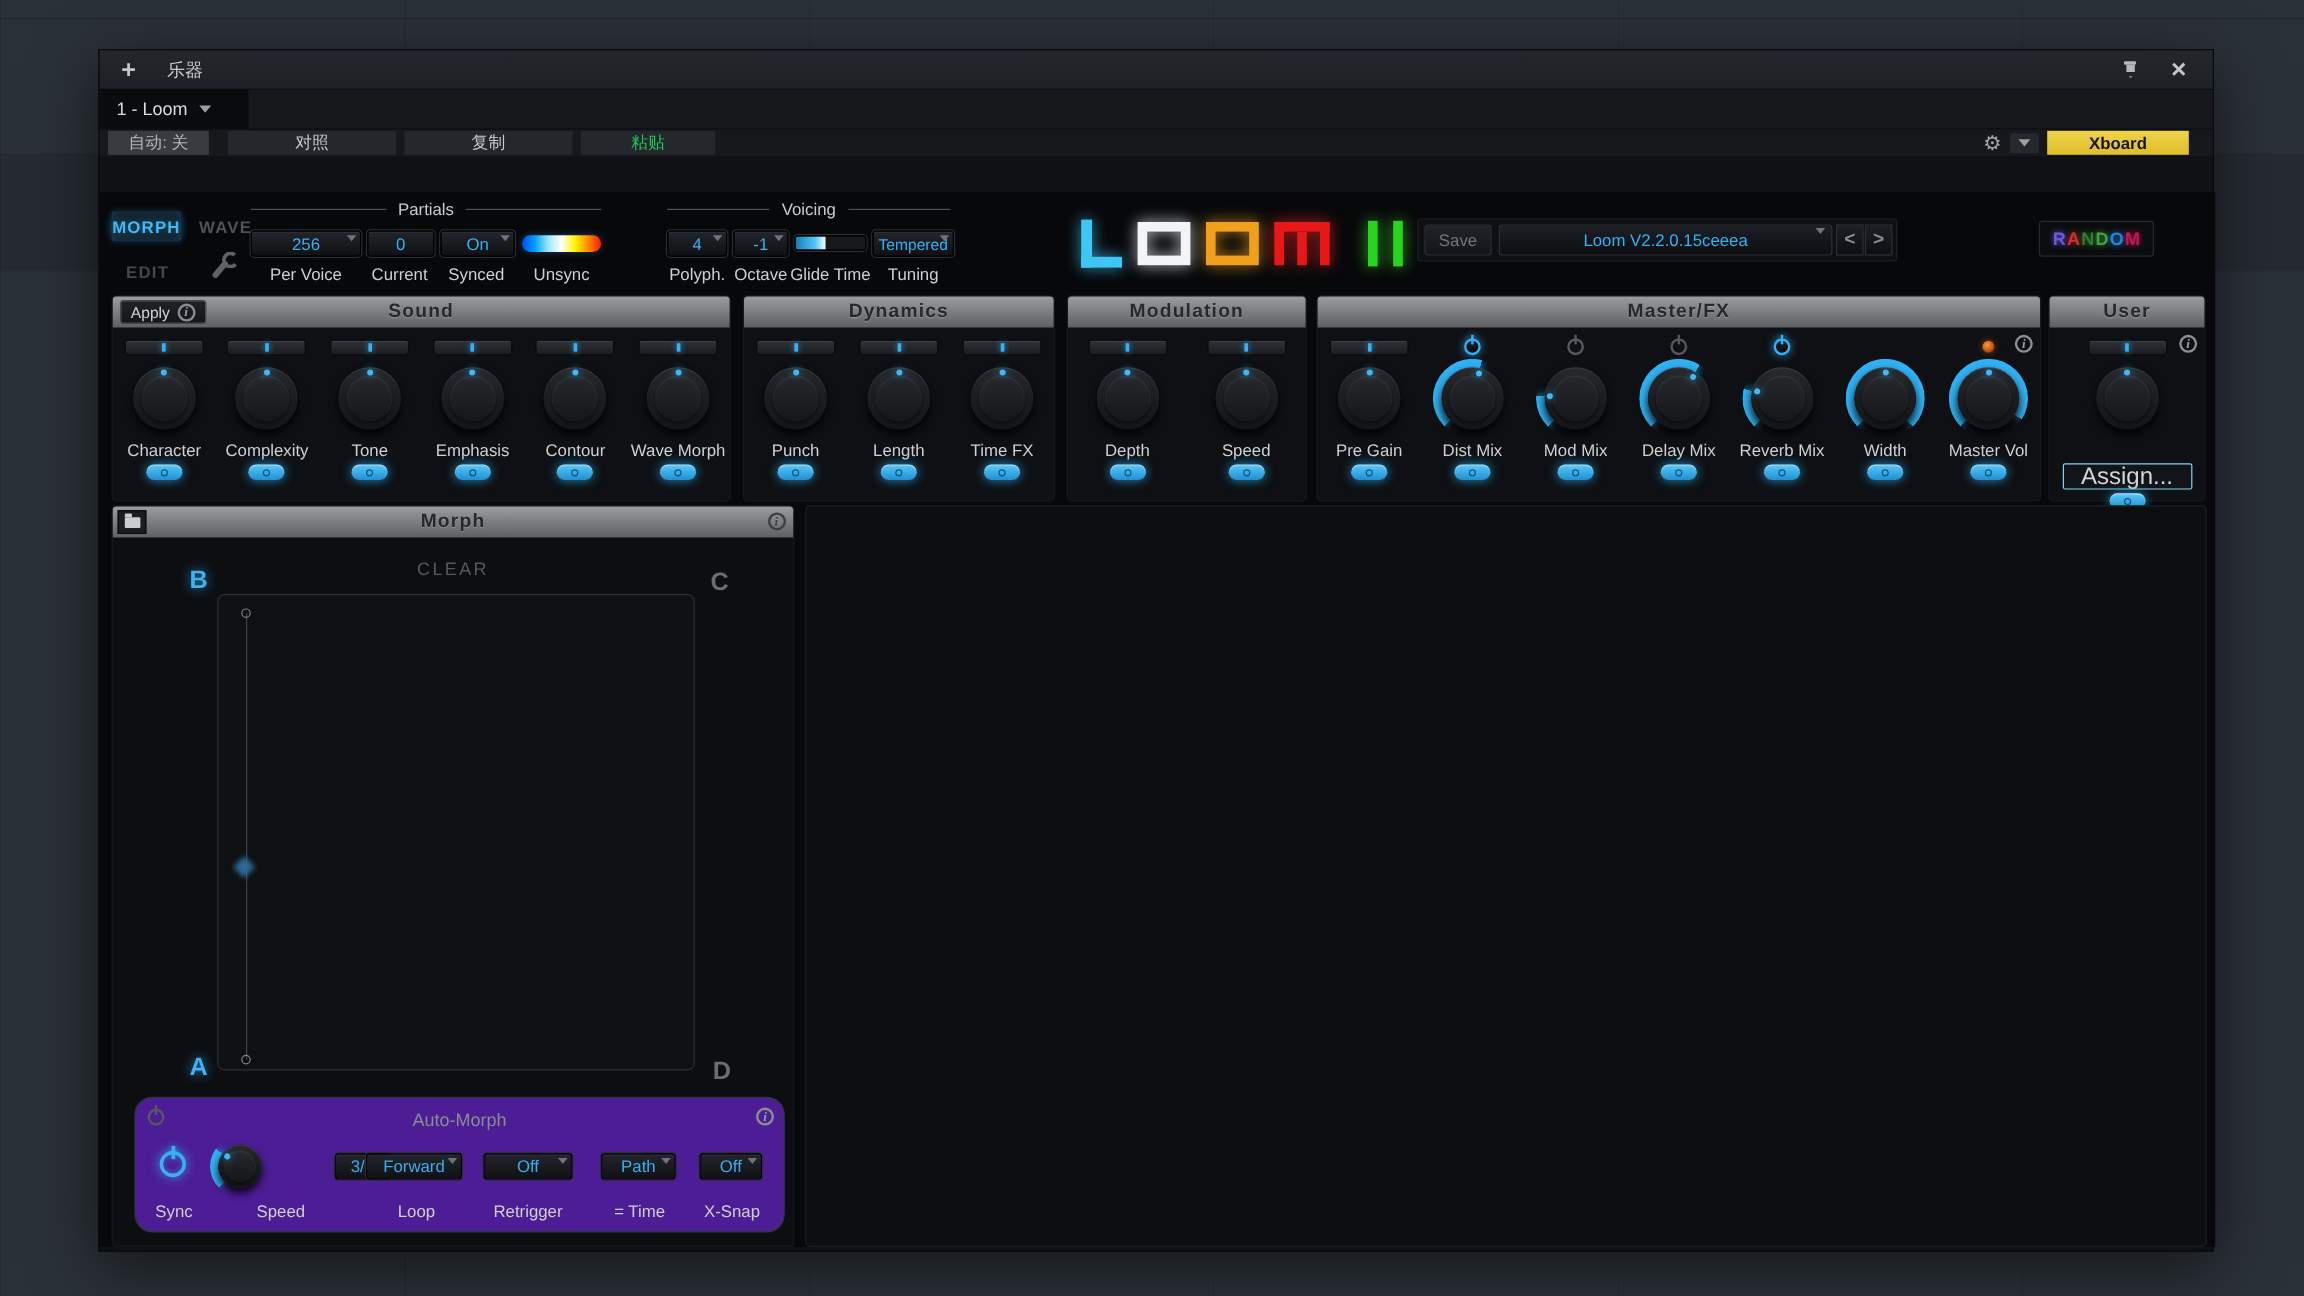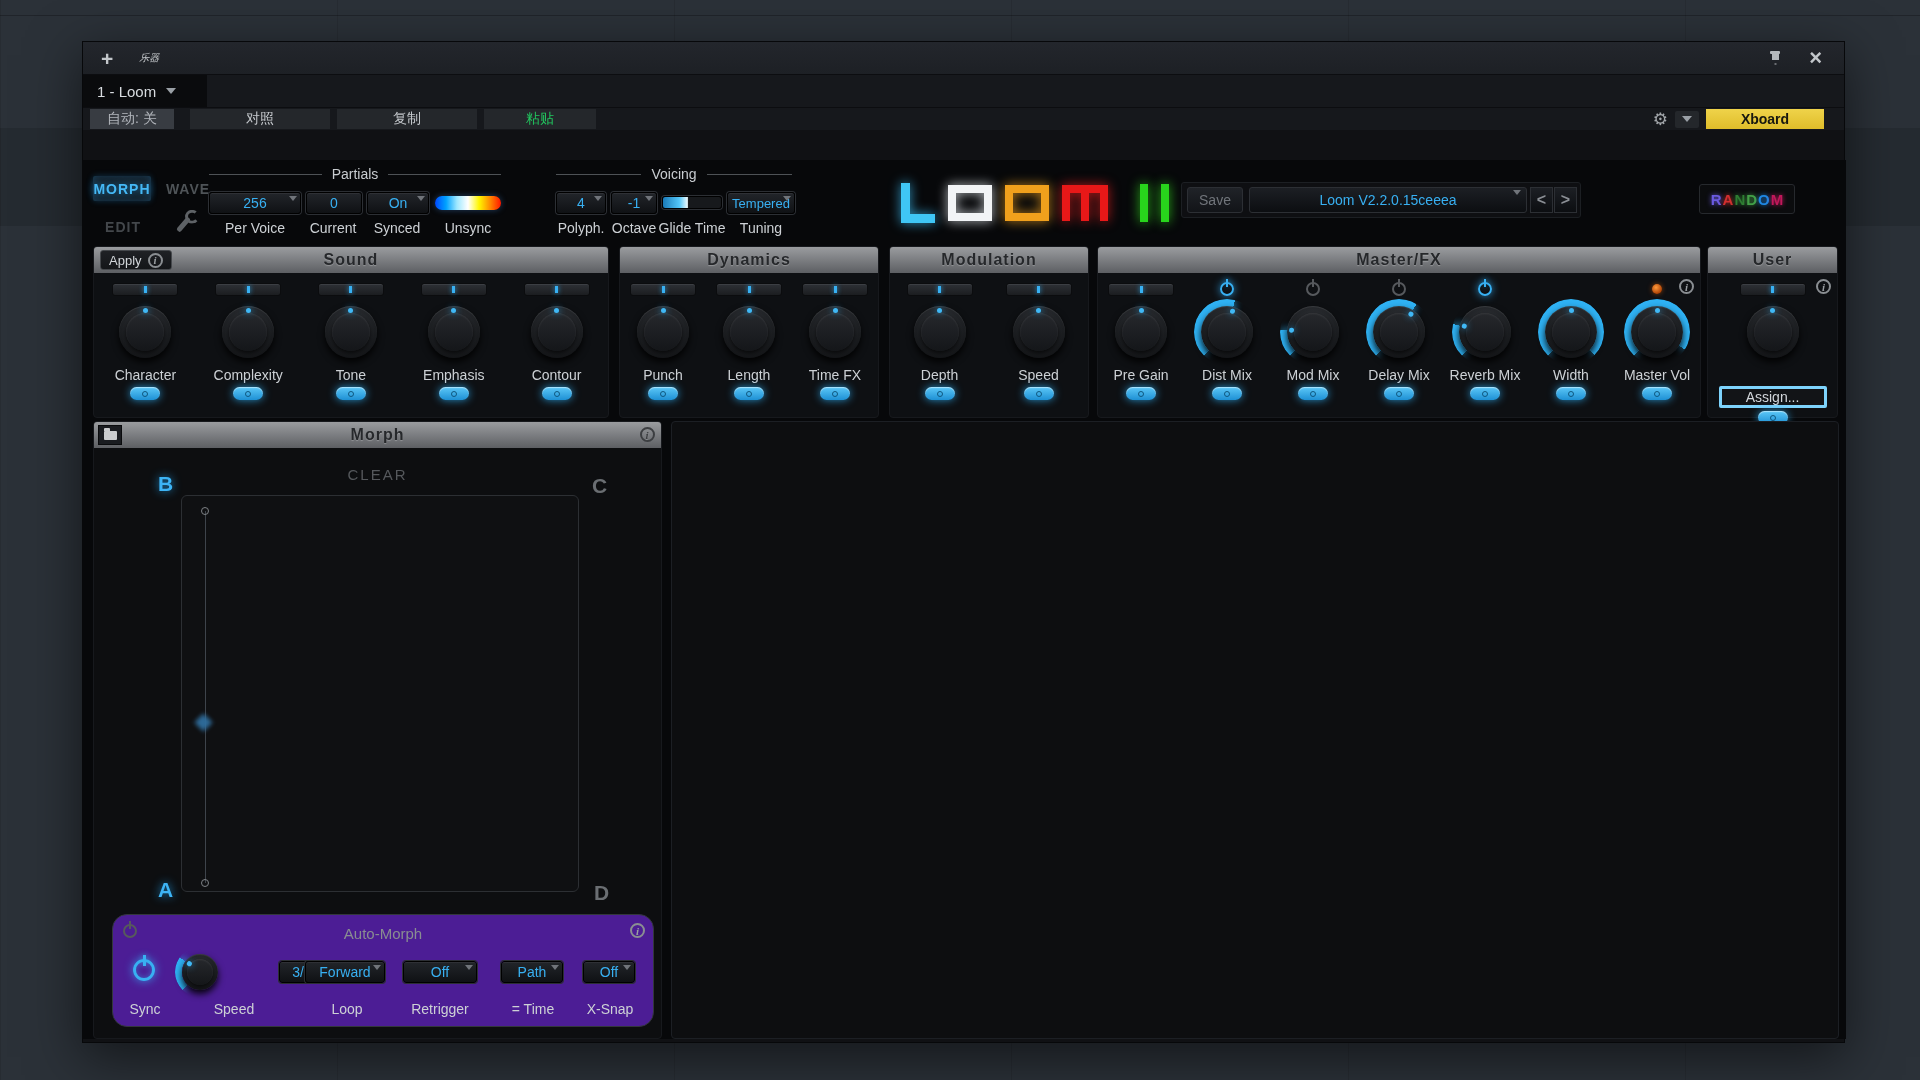--- a/index.html
+++ b/index.html
@@ -10,21 +10,21 @@
       repeating-linear-gradient(90deg, rgba(0,0,0,.10) 0 1px, transparent 1px 337px),
       linear-gradient(#2b3138,#2b3138); }
   .top-line { position:absolute; left:0; top:15px; width:100%; height:1px; background:rgba(0,0,0,.25); }
   .h-band { position:absolute; left:0; top:128px; width:100%; height:98px; background:rgba(0,0,0,.12); }
 
   
   #win { position:absolute; left:82px; top:41px; width:1763px; height:1002px;
     background:#101114; border:1px solid #07080a; box-shadow:0 14px 50px rgba(0,0,0,.55); }
   .titlebar { height:33px; background:linear-gradient(#23262c,#1d2025); display:flex; align-items:center; border-bottom:1px solid #0c0d10;}
   .plus { color:#c2c6ca; font-size:21px; font-weight:bold; margin-left:18px; line-height:1;}
-  .wtitle { color:#c6cacd; font-size:10px; margin-left:26px;font-style:italic; }
+  .wtitle { color:#c6cacd; font-size:15px; margin-left:26px; }
   .tb-right { margin-left:auto; display:flex; align-items:center; gap:28px; margin-right:22px;}
   .icon-pin { position:relative; width:12px; height:14px; }
   .icon-pin::before { content:''; position:absolute; left:1px; top:0; width:10px; height:3px; background:#b4b8bc; border-radius:1px;}
   .icon-pin::after { content:''; position:absolute; left:2.5px; top:3px; width:7px; height:6px; background:#b4b8bc;
     box-shadow:0 7px 0 -2.5px #b4b8bc; }
   .icon-close { color:#c2c6ca; font-size:22px; line-height:14px; font-weight:bold; }
 
   .tabrow { height:33px; background:#16181c; display:flex; border-bottom:1px solid #0c0d10;}
   .tab { width:124px; background:#0a0b0d; color:#d8dce0; font-size:15px; display:flex; align-items:center; padding:0 14px; gap:10px;}
   .tri-down { width:0; height:0; border-left:5px solid transparent; border-right:5px solid transparent; border-top:6px solid #9aa0a6;}
@@ -141,22 +141,22 @@
     box-shadow:0 4px 7px rgba(0,0,0,.9), inset 0 1px 1px rgba(255,255,255,.10);}
   .knob::before { content:''; position:absolute; inset:7px; border-radius:50%;
     background:linear-gradient(180deg,#26282c,#141619); box-shadow:inset 0 1px 2px rgba(255,255,255,.08), 0 2px 4px rgba(0,0,0,.7);}
   .ind { position:absolute; inset:1px; transform:rotate(var(--a)); }
   .ind::after { content:''; position:absolute; left:50%; top:1px; width:5px; height:5px; margin-left:-2.5px; border-radius:50%;
     background:#40b8f5; box-shadow:0 0 7px #2aa0e0;}
   .klabel { margin-top:4px; color:#cdd1d5; font-size:14px; white-space:nowrap; height:17px;}
   .pill { margin-top:3px; width:30px; height:13px; border-radius:7px; background:linear-gradient(#5cc8f8,#1e90d4);
     box-shadow:0 0 9px rgba(42,165,230,.85), inset 0 1px 1px rgba(255,255,255,.5); display:flex; align-items:center; justify-content:center;}
   .pill i { width:6px; height:6px; border:1.5px solid #0f5880; border-radius:50%; display:block;}
-  .assignbtn { margin-top:2px; width:108px; height:22px; border:3px solid #7dd3fc; border-radius:2px; background:rgba(255,255,255,.02);
-    color:#d2d6da; font-size:14px; display:flex; align-items:center; justify-content:center;}
+  .assignbtn { margin-top:2px; width:108px; height:22px; border:1px solid #7dd3fc; border-radius:2px; background:rgba(255,255,255,.02);
+    color:#d2d6da; font-size:20px; display:flex; align-items:center; justify-content:center;}
 
   
   .morphp { position:absolute; left:10px; top:261px; width:569px; height:618px; background:#0d0e10; border:1px solid #17191d; border-radius:4px;}
   .morphp .phead { border-radius:3px 3px 0 0;}
   .folderbtn { position:absolute; left:4px; top:3px; width:24px; height:20px; background:#1a1c20; border:1px solid #0a0b0d;
     display:flex; align-items:center; justify-content:center;}
   .icon-folder { width:13px; height:9px; background:#caccce; border-radius:1px; position:relative;}
   .icon-folder::before { content:''; position:absolute; left:0; top:-3px; width:6px; height:3px; background:#caccce; border-radius:1px 1px 0 0;}
   .phead .hinfo { position:absolute; right:6px; top:5px; border-color:#3c3e41; color:#3c3e41;}
   .clear { position:absolute; left:0; width:100%; top:44px; text-align:center; color:#55585c; font-size:15px; letter-spacing:2px;}
@@ -372,20 +372,34 @@
               <div class="kwrap">
                 <div class="knob">
                   <div class="ind" style="--a: 0deg;"></div>
                 </div>
               </div>
               <div class="klabel">Contour</div>
               <div class="pill">
                 <i></i>
               </div>
             </div>
+            <div class="kcol">
+              <div class="ktop">
+                <div class="mini"></div>
+              </div>
+              <div class="kwrap">
+                <div class="knob">
+                  <div class="ind" style="--a: 0deg;"></div>
+                </div>
+              </div>
+              <div class="klabel">Wave Morph</div>
+              <div class="pill">
+                <i></i>
+              </div>
+            </div>
           </div>
       </div>
       <div class="panel" style="left:536px; width:260px;">
         <div class="phead">
             <span>Dynamics</span>
           </div>
         <div class="knob-row" id="row-dynamics">
             <div class="kcol">
               <div class="ktop">
                 <div class="mini"></div>

